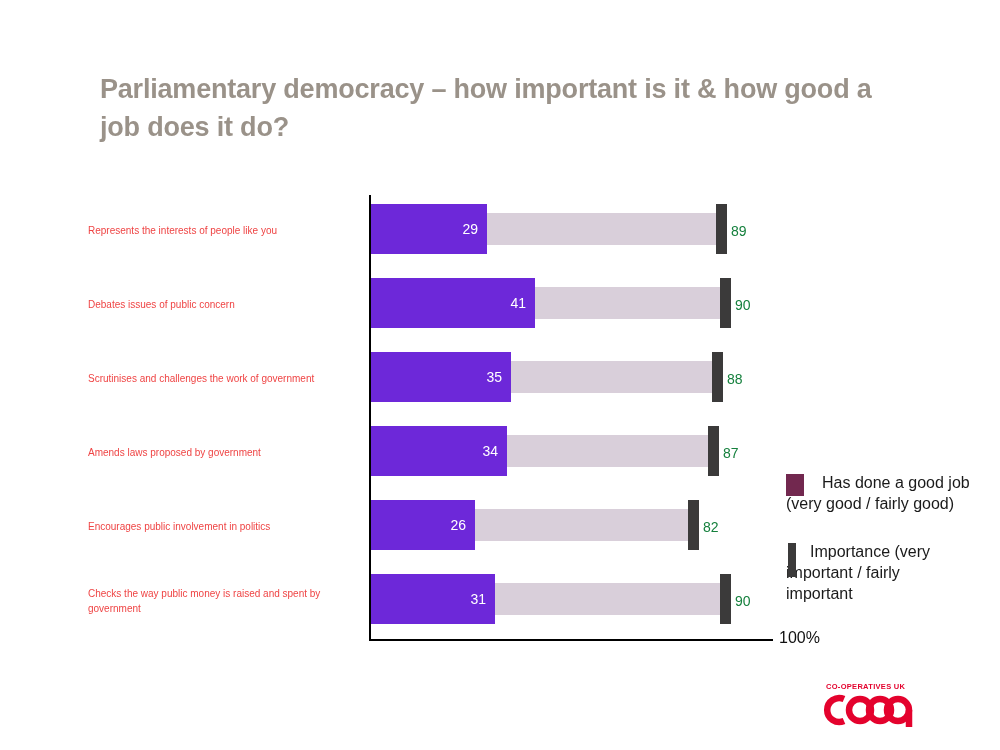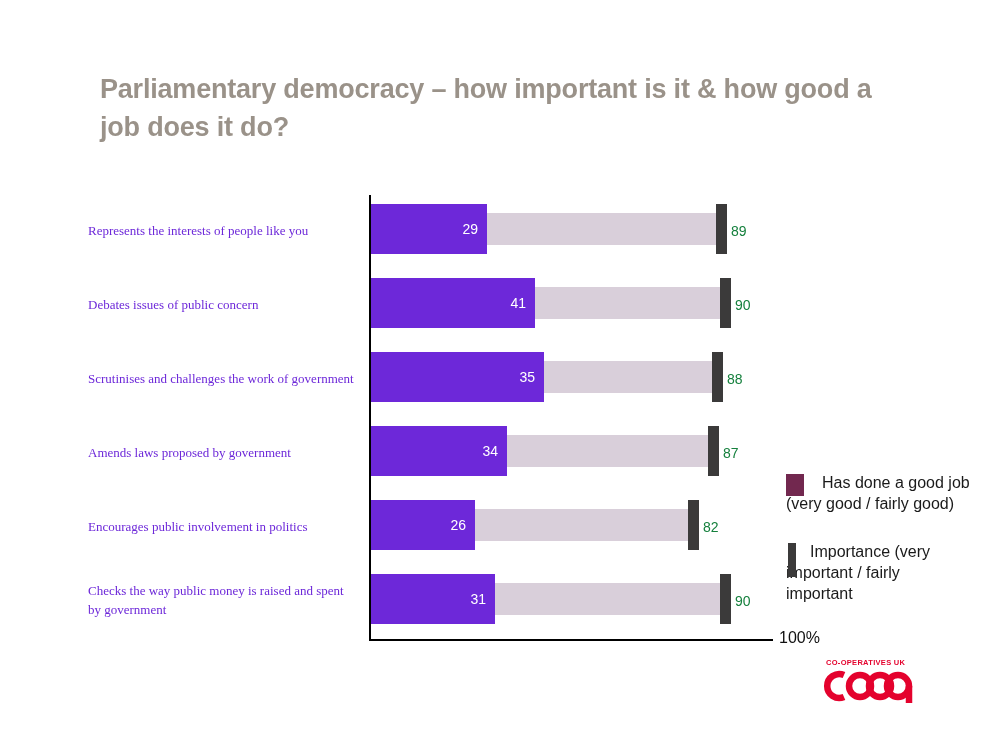--- a/index.html
+++ b/index.html
@@ -69,26 +69,25 @@
   .row {
     position: absolute;
     left: 0;
     width: 1000px;
     height: 72px;
   }
   .cat-label {
     position: absolute;
     left: 88px;
     width: 268px;
-    font-size: 13px;
+    font-size: 10px;
     line-height: 1.45;
-    color: #6d28d9;
+    color: #ef4444;
     top: 50%;
     transform: translateY(-50%);
-    font-family: Liberation Serif, serif;
   }
 
   .bars {
     position: absolute;
     left: 371px;
     top: 0;
     height: 72px;
   }
   
   .track {
@@ -164,21 +163,21 @@
     color: #1a1a1a;
     white-space: pre-line;
   }
   #legend-row-good .legend-text { margin-left: 36px; }
   #legend-row-importance .legend-text { margin-left: 24px; }
 
   
   #logo {
     position: absolute;
     left: 822px;
-    top: 658px;
+    top: 682px;
     width: 100px;
   }
   #logo-wordmark-top {
     font-size: 7.5px;
     font-weight: bold;
     letter-spacing: 0.3px;
     color: #e4022d;
     margin-left: 4px;
   }
   #logo-mark { display: block; margin-top: 1px; }
@@ -214,21 +213,21 @@
             <span class="good-value">41</span>
           </div>
           <div class="imp-marker" style="left: 349px;"></div>
           <div class="imp-value" style="left: 364px;">90</div>
         </div>
       </div>
       <div class="row" style="top: 343px;">
         <div class="cat-label">Scrutinises and challenges the work of government</div>
         <div class="bars" style="width: 400px;">
           <div class="track" style="width: 352px;"></div>
-          <div class="good-bar" style="width: 140px; padding-left: 33px;">
+          <div class="good-bar" style="width: 140px;">
             <span class="good-value">35</span>
           </div>
           <div class="imp-marker" style="left: 341px;"></div>
           <div class="imp-value" style="left: 356px;">88</div>
         </div>
       </div>
       <div class="row" style="top: 417px;">
         <div class="cat-label">Amends laws proposed by government</div>
         <div class="bars" style="width: 400px;">
           <div class="track" style="width: 348px;"></div>

